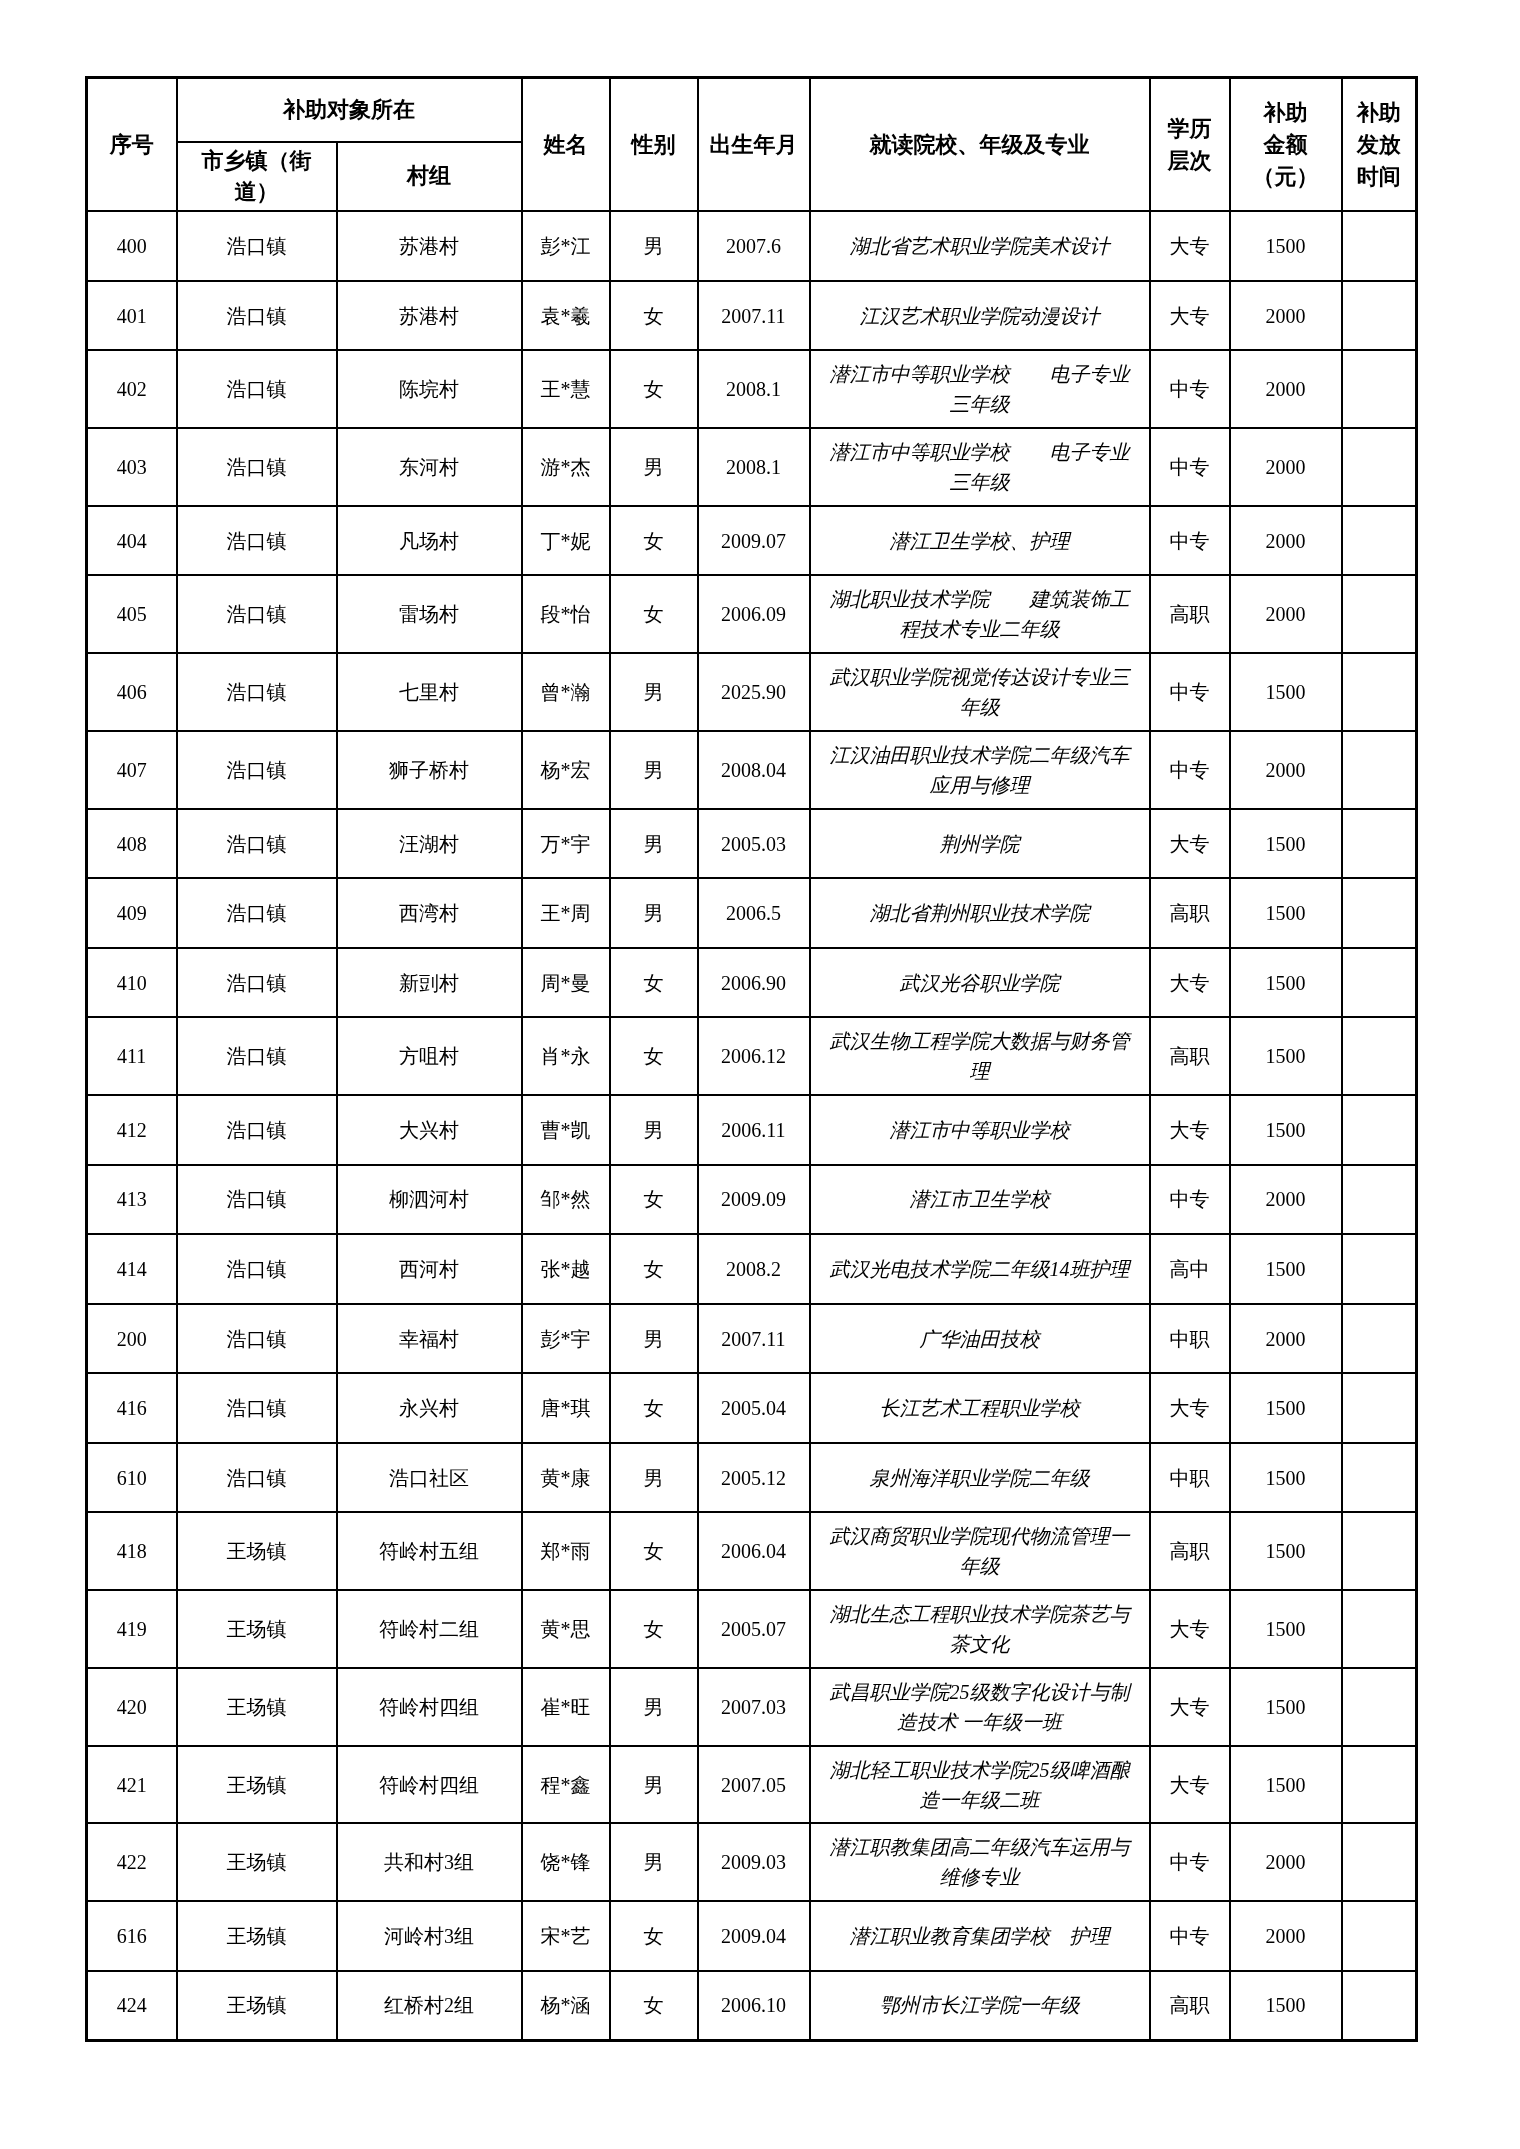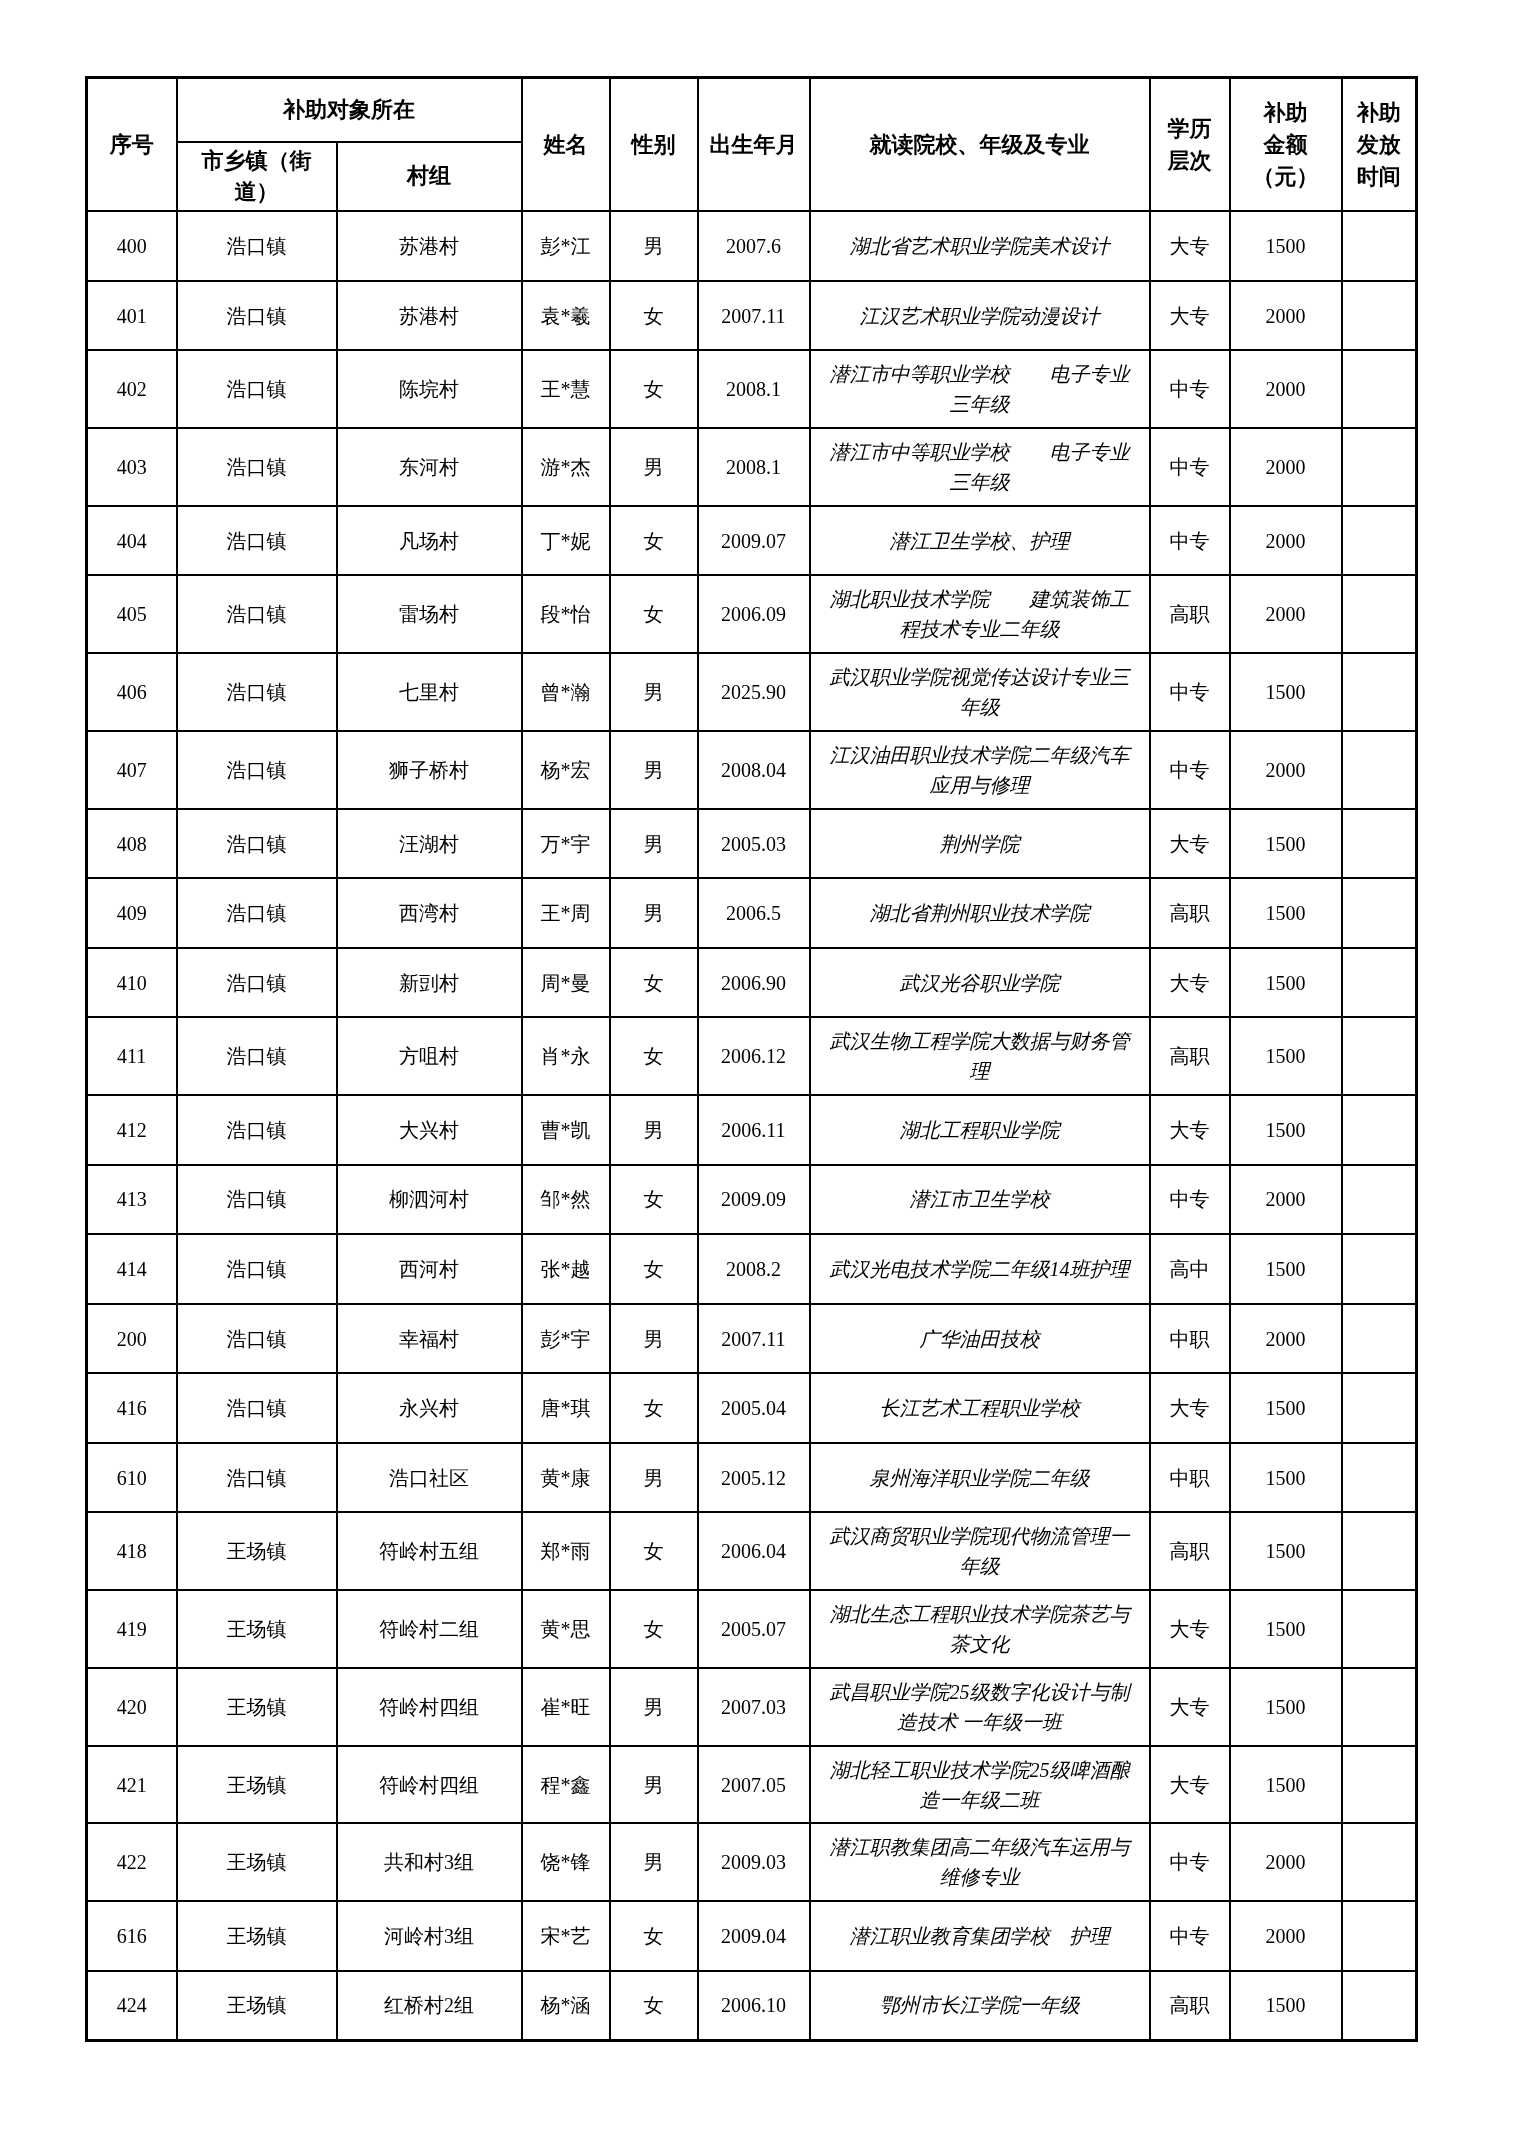--- a/index.html
+++ b/index.html
@@ -245,21 +245,21 @@
     <td class="c-amount">1500</td>
     <td class="c-issued"></td>
   </tr>
         <tr>
     <td class="c-serial">412</td>
     <td class="c-town">浩口镇</td>
     <td class="c-village">大兴村</td>
     <td class="c-name">曹*凯</td>
     <td class="c-gender">男</td>
     <td class="c-birth">2006.11</td>
-    <td class="c-school">湖北工程职业学院</td>
+    <td class="c-school">潜江市中等职业学校</td>
     <td class="c-level">大专</td>
     <td class="c-amount">1500</td>
     <td class="c-issued"></td>
   </tr>
         <tr>
     <td class="c-serial">413</td>
     <td class="c-town">浩口镇</td>
     <td class="c-village">柳泗河村</td>
     <td class="c-name">邹*然</td>
     <td class="c-gender">女</td>

